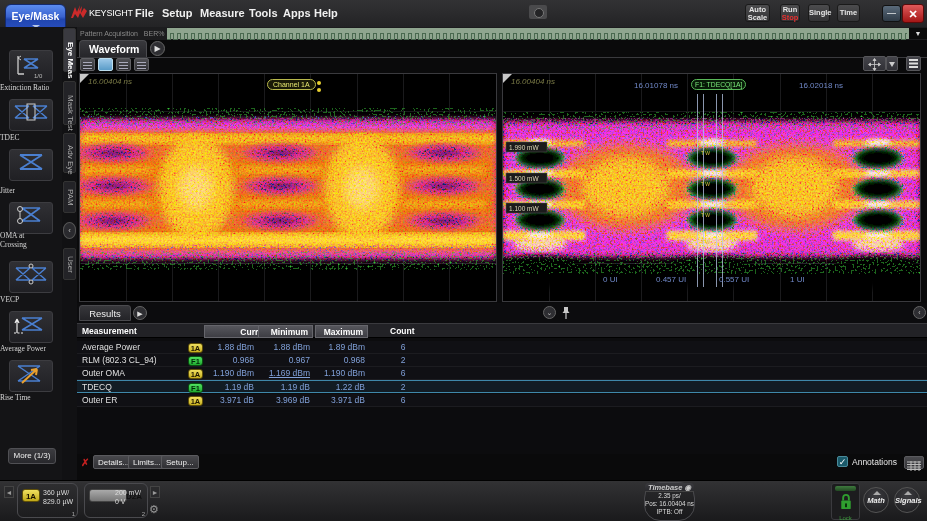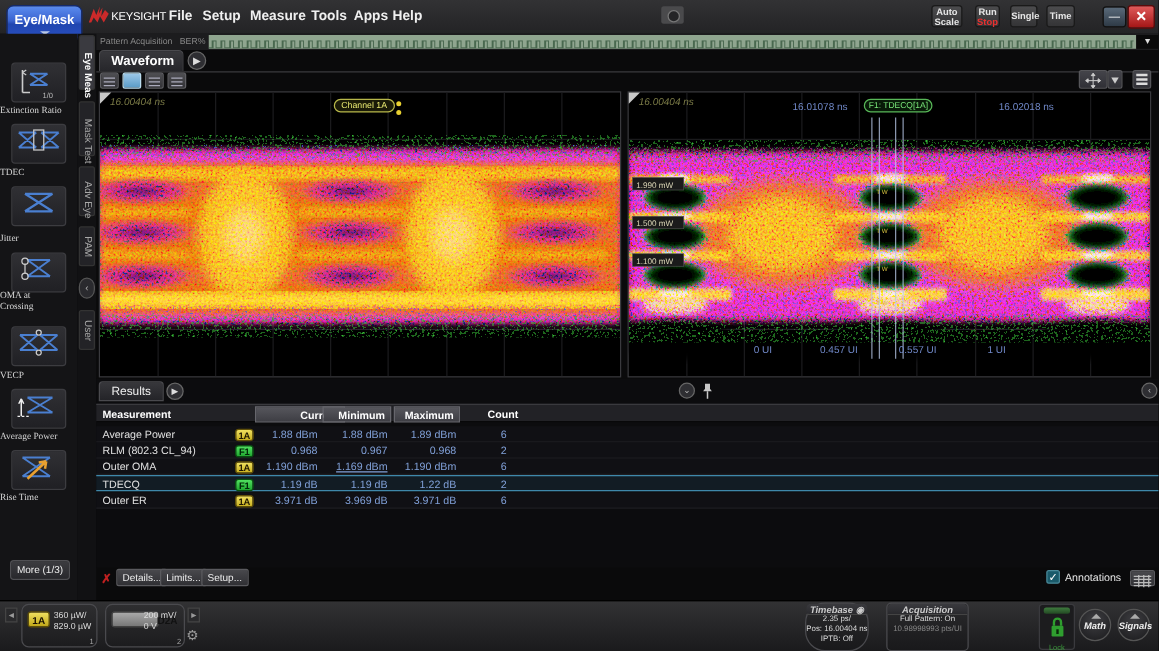--- a/index.html
+++ b/index.html
@@ -552,25 +552,20 @@
     <span style="position:absolute;right:2px;bottom:0px;color:#aaa;font-size:6px;">2</span>
   </div>
   <div style="position:absolute;left:150px;top:5px;width:10px;height:12px;background:#2a2a2c;border:1px solid #444;color:#999;font-size:7px;text-align:center;line-height:11px;">►</div>
   <div style="position:absolute;left:149px;top:22px;width:13px;height:13px;color:#999;font-size:11px;line-height:13px;">⚙</div>
   <div class="ipanel" style="left:644px;width:51px;border-radius:16px;">
     <span class="hd">Timebase ◉</span>
     <span class="ln">2.35 ps/</span>
     <span class="ln">Pos: 16.00404 ns</span>
     <span class="ln">IPTB: Off</span>
   </div>
-  <div class="ipanel" style="left:709px;width:66px;">
-    <span class="hd">Acquisition</span>
-    <span class="ln">Full Pattern: On</span>
-    <span class="ln" style="color:#888;">10.98998993 pts/UI</span>
-  </div>
   <div style="position:absolute;left:831px;top:2px;width:29px;height:37px;background:#1c1c1e;border:1px solid #3a3a3e;border-radius:3px;text-align:center;">
     <div style="height:5px;margin:2px 3px 0;background:linear-gradient(#3e7a3e,#234a23);border-radius:2px;"></div>
     <svg width="16" height="18" viewBox="0 0 16 19" style="margin-top:2px;">
           <rect x="3" y="8" width="10" height="9" rx="1" fill="#2f9e2f"></rect>
           <path d="M5 8 V5 a3 3 0 0 1 6 0 V8" stroke="#2f9e2f" stroke-width="2" fill="none"></path>
           <rect x="7" y="11" width="2" height="4" fill="#0a2a0a"></rect>
         </svg>
     <div style="color:#3a9a3a;font-size:6px;line-height:6px;">Lock</div>
   </div>
   <div class="rbtn" style="left:863px;">Math</div>

